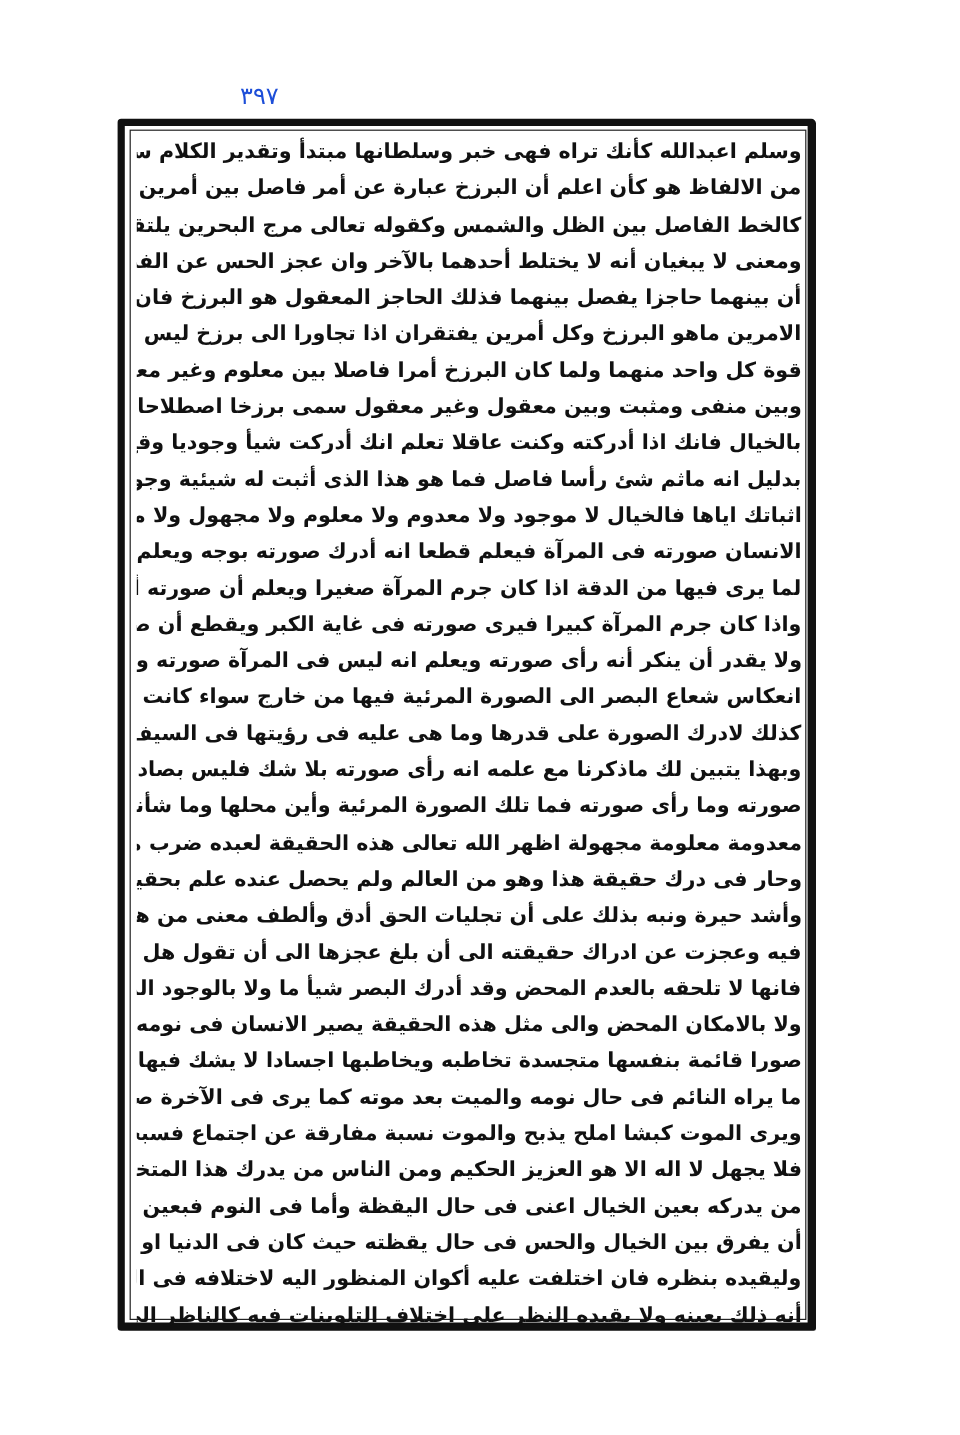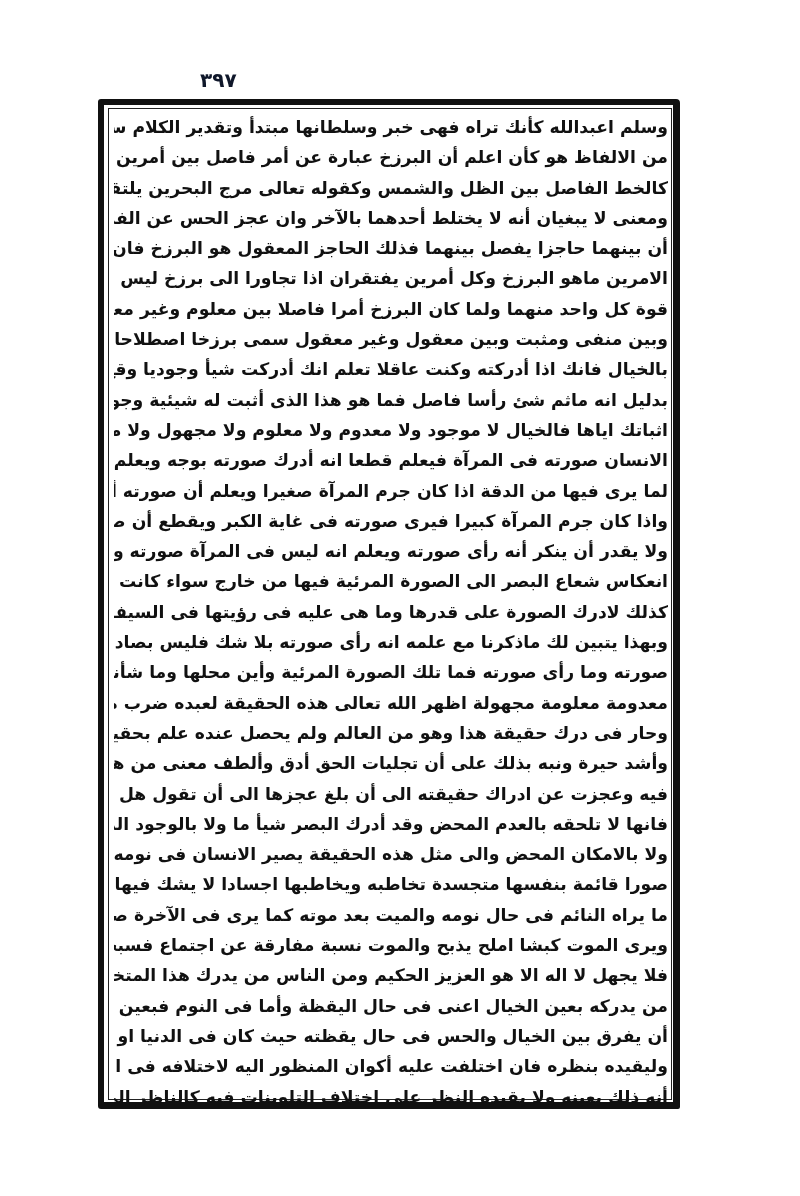--- a/index.html
+++ b/index.html
@@ -1,17 +1,17 @@
 <!DOCTYPE html>
 <html><head>
 <meta charset="utf-8">
 <style>
   html, body { margin: 0; padding: 0; background: #ffffff; }
   body { width: 800px; height: 1196px; position: relative; overflow: hidden; font-family: "DejaVu Sans", sans-serif; color: #111; }
-  .page-number { position: absolute; left: 200px; top: 68px; font-size: 20px; font-weight: bold; letter-spacing: 1px; color: #0f172a; }
+  .page-number { position: absolute; left: 200px; top: 68px; font-size: 20px; font-weight: normal; letter-spacing: 1px; color: #1d4ed8; }
   .frame-outer { position: absolute; left: 98px; top: 99px; width: 582px; height: 1010px; border-top: 6px solid #111; border-left: 6px solid #111; border-right: 7px solid #111; border-bottom: 7px solid #111; box-sizing: border-box; border-radius: 3px 4px 2px 3px; }
   .frame-inner { position: absolute; left: 108px; top: 108px; width: 564px; height: 992px; border: 1.5px solid #222; box-sizing: border-box; }
   .text-block { position: absolute; left: 114px; top: 112px; width: 554px; direction: rtl; }
   .line { height: 30.3px; line-height: 30.3px; font-size: 17.2px; font-weight: bold; white-space: nowrap; overflow: hidden; text-align: justify; text-align-last: justify; font-family: "DejaVu Sans", sans-serif; }
 </style>
 </head>
 <body>
 
 <div class="page-number">٣٩٧</div>
 

